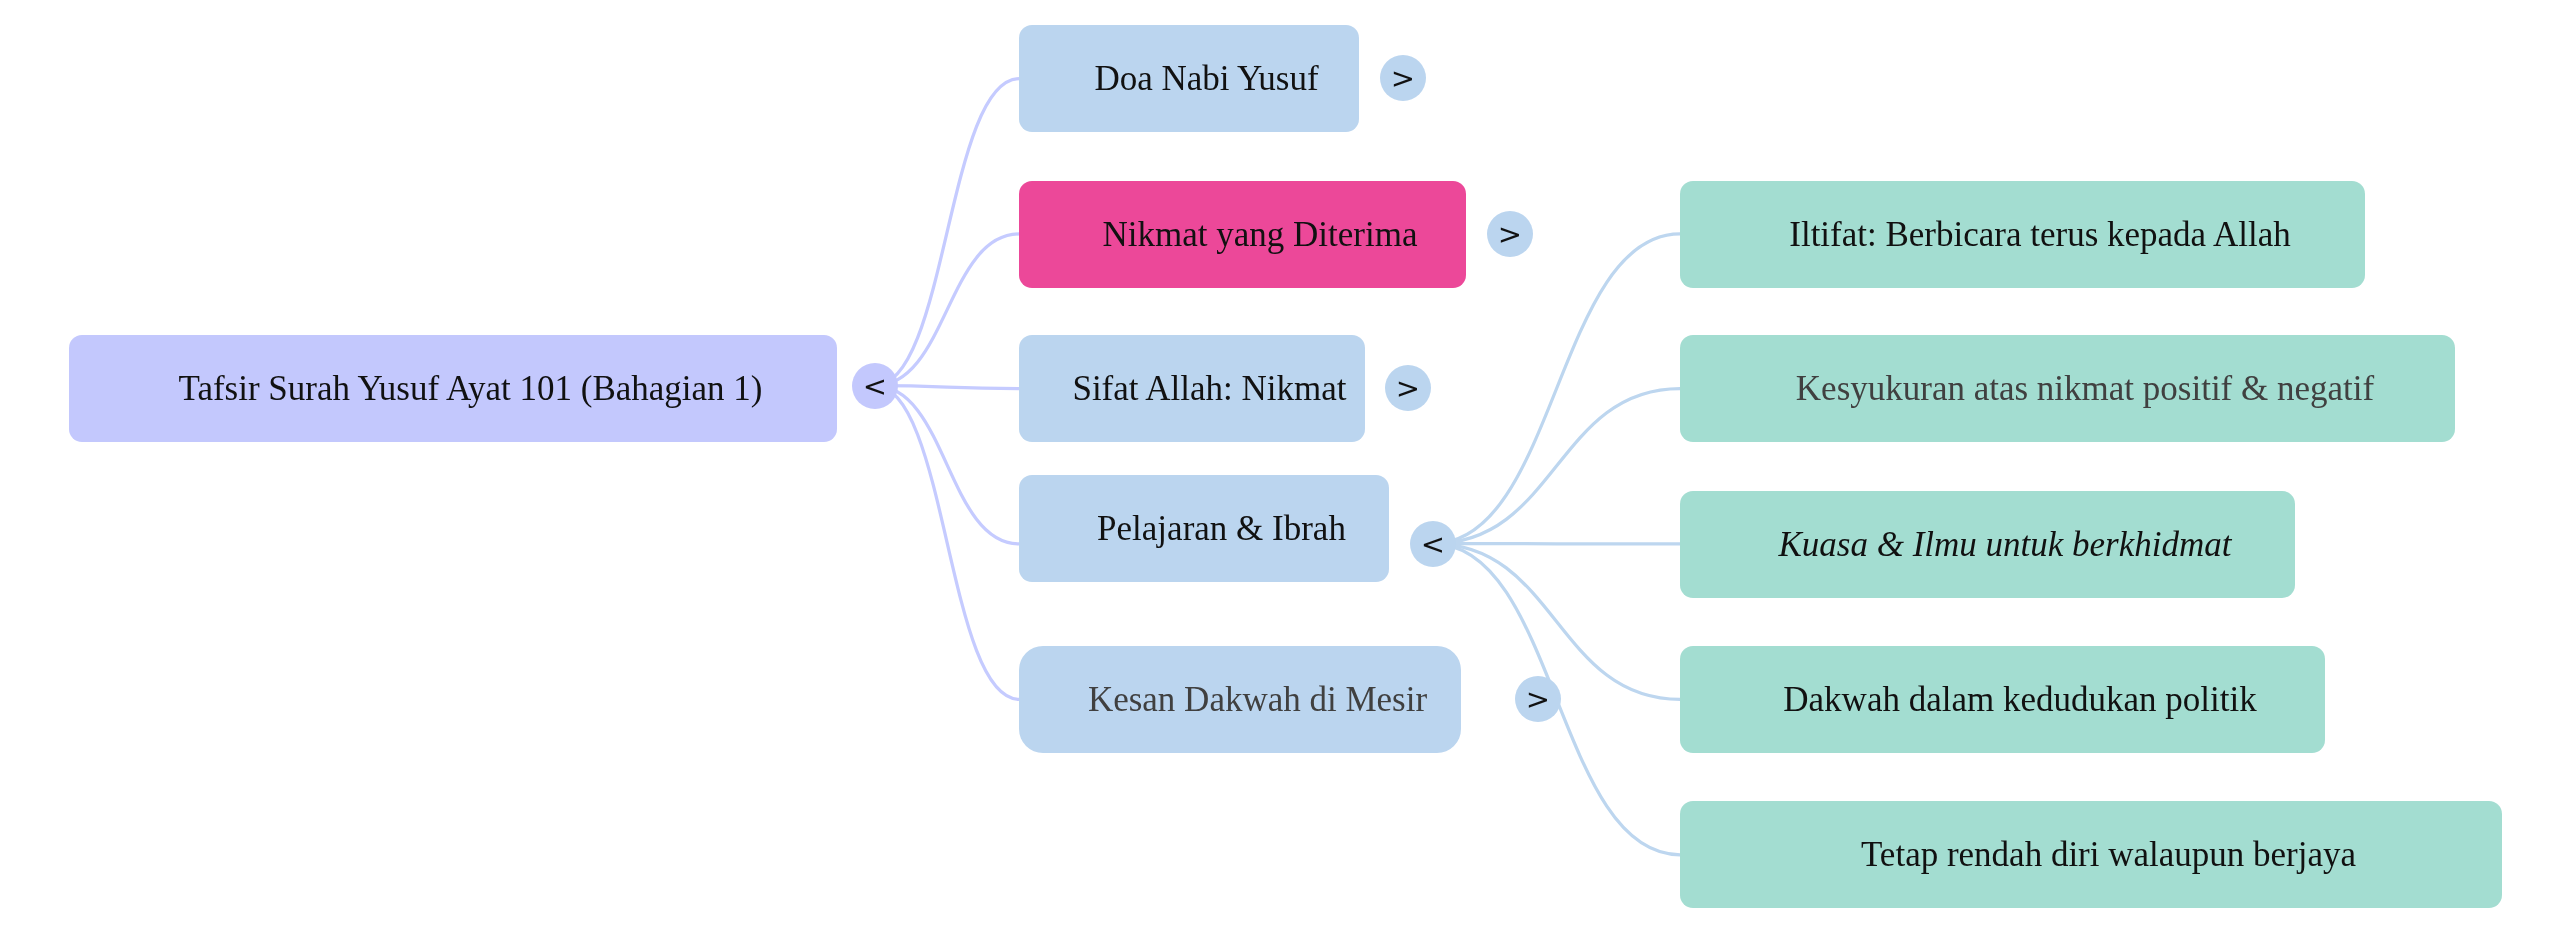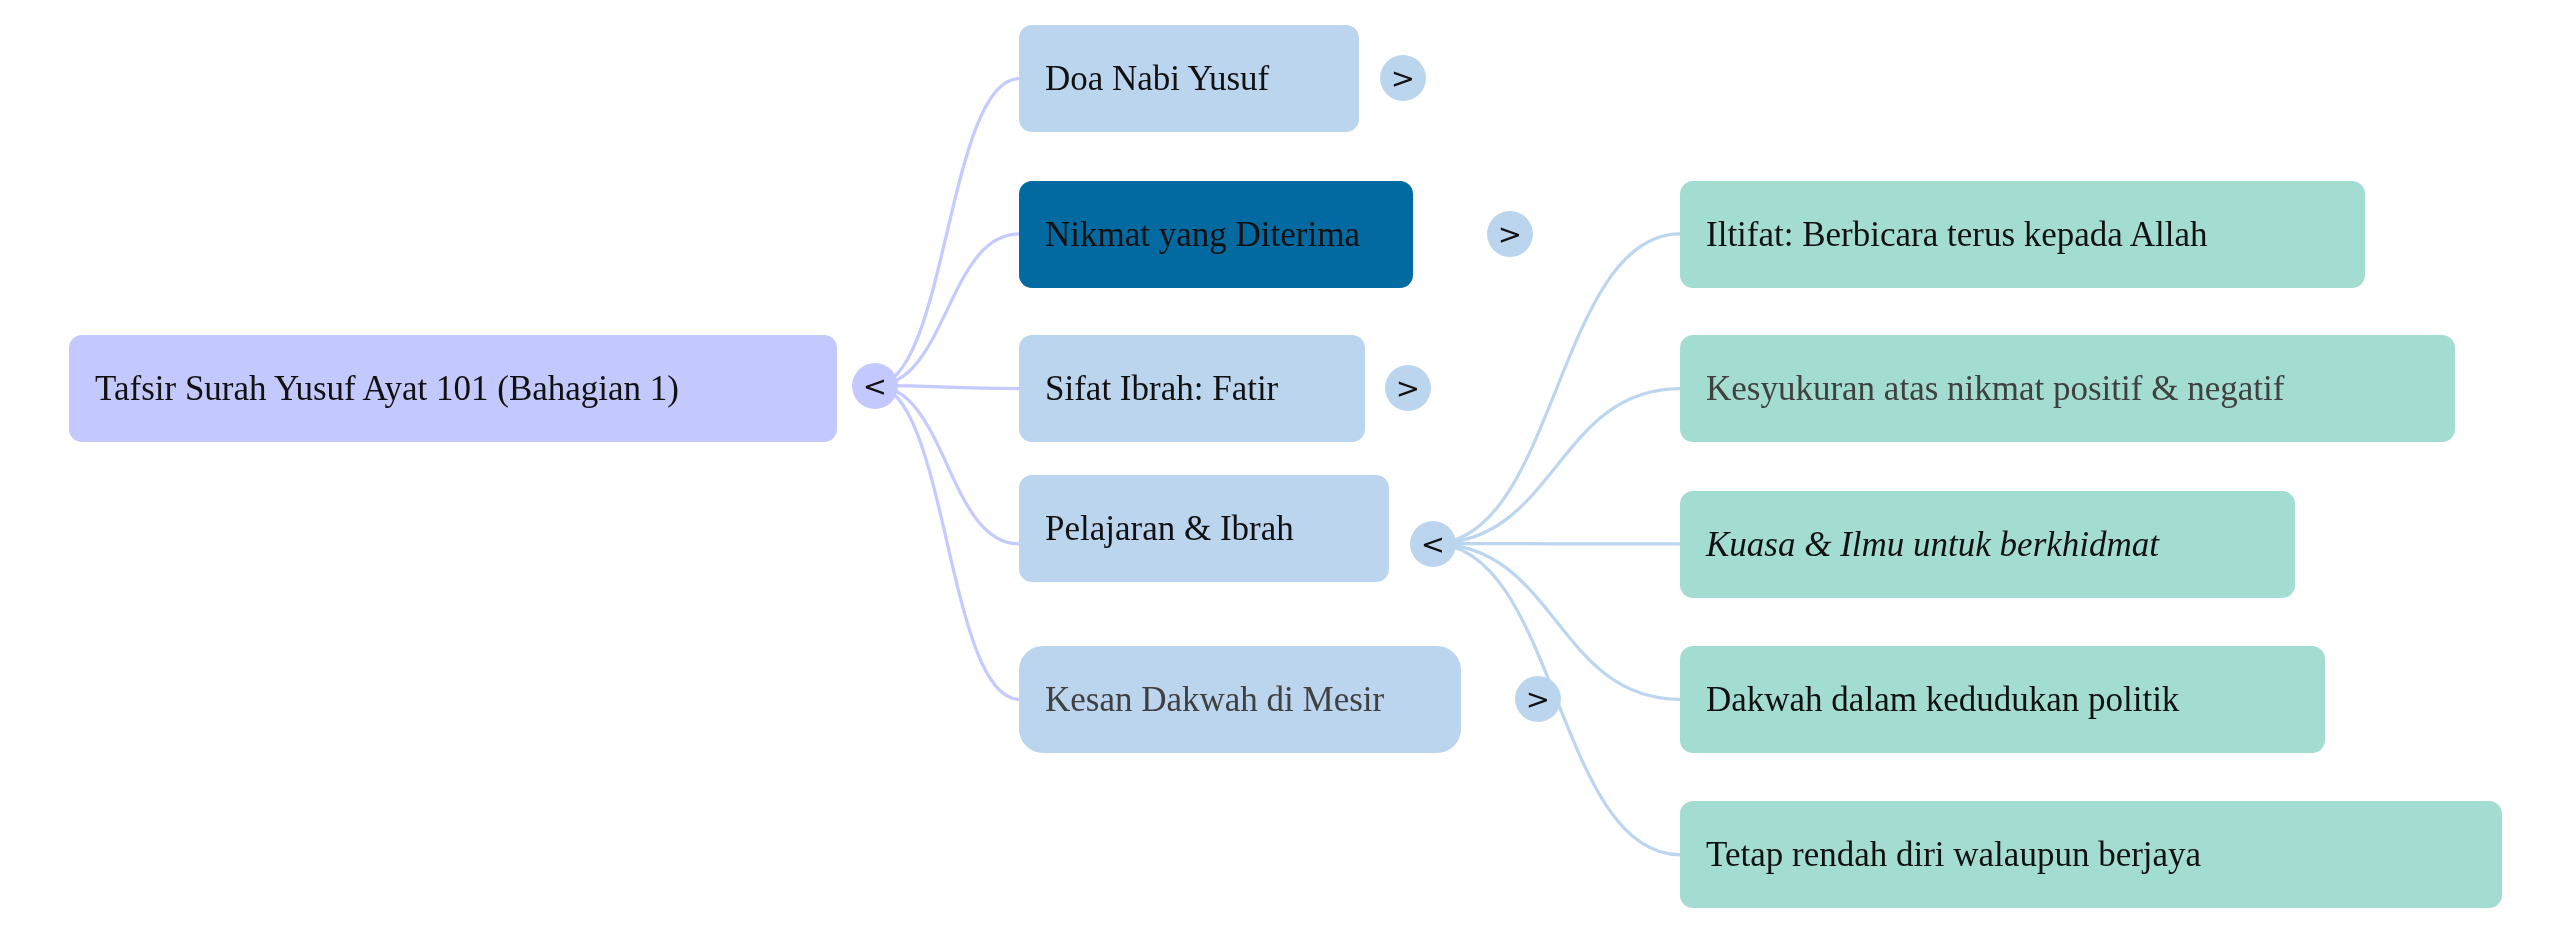--- a/index.html
+++ b/index.html
@@ -1,21 +1,21 @@
 <!DOCTYPE html>
 <html style="font-size:13px"><head>
 <meta charset="utf-8">
 <style>
   html, body { margin: 0; padding: 0; background: #ffffff; }
   body { width: 2576px; height: 926px; position: relative; overflow: hidden;
          font-family: "Liberation Serif", "DejaVu Serif", serif; }
   #links { position: absolute; left: 0; top: 0; width: 2576px; height: 926px; }
   .node { position: absolute; box-sizing: border-box; border-radius: 13px;
-          display: flex; align-items: center; padding-left: 26px;
-          font-size: 35px; color: #111111; white-space: nowrap; height: 107px; }
+          display: flex; align-items: center; padding-left: 35px;
+          font-size: 35px; color: #111111; white-space: nowrap; height: 107px; justify-content: center; }
   .toggle { position: absolute; width: 46px; height: 46px; border-radius: 50%;
             display: flex; align-items: center; justify-content: center;
             font-family: "DejaVu Sans", sans-serif; font-size: 29px; color: #111;
             cursor: pointer; }
 </style>
 </head>
 <body>
 
 <svg id="links" viewBox="0 0 3166 1138" width="2576" height="926">
     <path d="M1075,474 C1164,474 1164,96.5 1253,96.5" fill="none" stroke="#c5cbff" stroke-width="4"></path>
@@ -39,29 +39,29 @@
     <span>&lt;</span>
   </div>
 
   <div class="node l1" id="n1-0" style="left: 1019px; top: 25px; width: 340px; background: rgb(187, 213, 239); color: rgb(17, 17, 17);">
     <span>Doa Nabi Yusuf</span>
   </div>
   <div class="toggle l1t" id="t1-0" style="left: 1380px; top: 55px; background: rgb(187, 213, 239); color: rgb(17, 17, 17);">
     <span>&gt;</span>
   </div>
 
-  <div class="node l1" id="n1-1" style="left: 1019px; top: 181px; width: 394px; background: #0369a1; color: rgb(17, 17, 17);">
+  <div class="node l1" id="n1-1" style="left: 1019px; top: 181px; width: 447px; background: #ec4899; color: rgb(17, 17, 17);">
     <span>Nikmat yang Diterima</span>
   </div>
   <div class="toggle l1t" id="t1-1" style="left: 1487px; top: 211px; background: rgb(187, 213, 239); color: rgb(17, 17, 17);">
     <span>&gt;</span>
   </div>
 
   <div class="node l1" id="n1-2" style="left: 1019px; top: 335px; width: 346px; background: rgb(187, 213, 239); color: rgb(17, 17, 17);">
-    <span>Sifat Ibrah: Fatir</span>
+    <span>Sifat Allah: Nikmat</span>
   </div>
   <div class="toggle l1t" id="t1-2" style="left: 1385px; top: 365px; background: rgb(187, 213, 239); color: rgb(17, 17, 17);">
     <span>&gt;</span>
   </div>
 
   <div class="node l1" id="n1-3" style="left: 1019px; top: 475px; width: 370px; background: rgb(187, 213, 239); color: rgb(17, 17, 17);">
     <span>Pelajaran &amp; Ibrah</span>
   </div>
   <div class="toggle l1t" id="t1-3" style="left: 1410px; top: 521px; background: rgb(187, 213, 239); color: rgb(17, 17, 17);">
     <span>&lt;</span>

